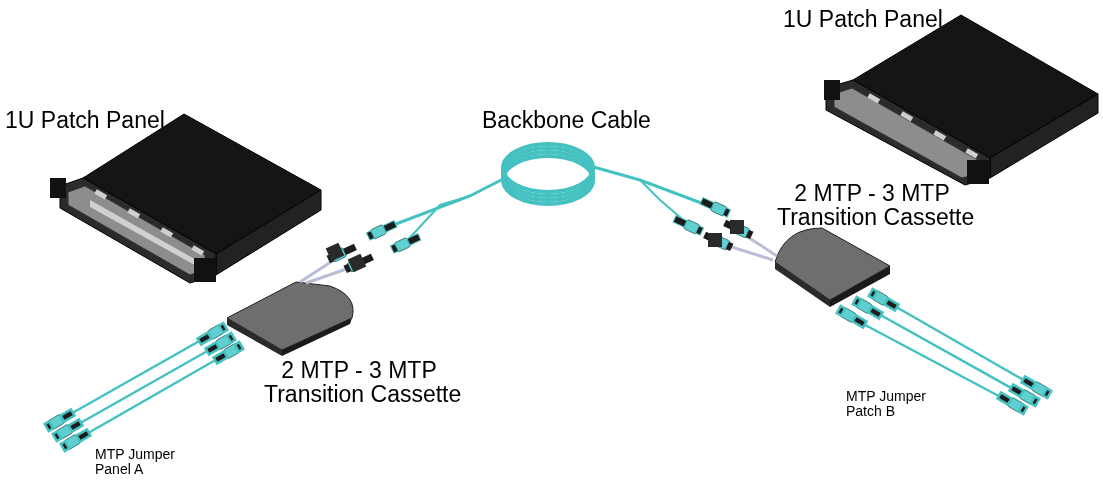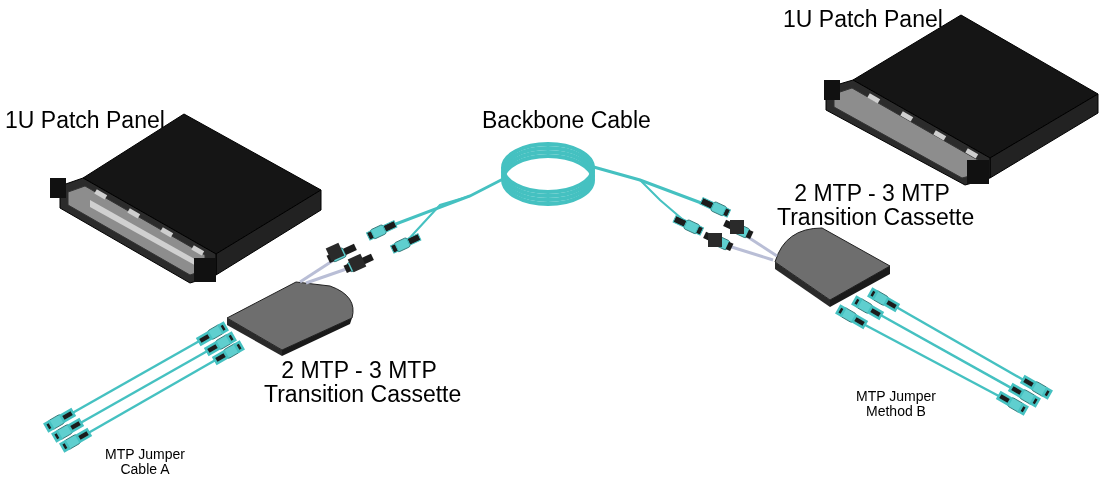--- a/index.html
+++ b/index.html
@@ -1,20 +1,20 @@
 <!DOCTYPE html>
 <html><head>
 <meta charset="utf-8">
 <style>
   html, body { margin:0; padding:0; background:#ffffff; }
   body { width:1103px; height:490px; position:relative; overflow:hidden;
          font-family:"Liberation Sans", sans-serif; color:#000; }
   .lbl { position:absolute; white-space:nowrap; line-height:1.05; }
   .big { font-size:23px; }
-  .small { font-size:14px; text-align:center; }
+  .small { font-size:14px; }
   svg { position:absolute; left:0; top:0; }
 </style>
 </head>
 <body>
 
 <svg width="1103" height="490" viewBox="0 0 1103 490">
   <defs>
     <g id="mtp-conn">
       <rect x="-9" y="-5" width="14" height="10" rx="2" fill="#5fcfcf" stroke="#2a6e6e" stroke-width="0.8"></rect>
       <rect x="-13" y="-4" width="5" height="8" fill="#1c1c1c"></rect>
@@ -121,18 +121,18 @@
   <div>2 MTP - 3 MTP</div>
   <div>Transition Cassette</div>
 </div>
 <div class="lbl big" style="left:777px; top:181px; text-align:center; width:190px;">
   <div>2 MTP - 3 MTP</div>
   <div>Transition Cassette</div>
 </div>
 
 <div class="lbl small" style="left:95px; top:447px; width:100px;">
   <div>MTP Jumper</div>
-  <div>Cable A</div>
+  <div>Panel A</div>
 </div>
 <div class="lbl small" style="left:846px; top:389px; width:100px;">
   <div>MTP Jumper</div>
-  <div>Method B</div>
+  <div>Patch B</div>
 </div>
 
 </body></html>

